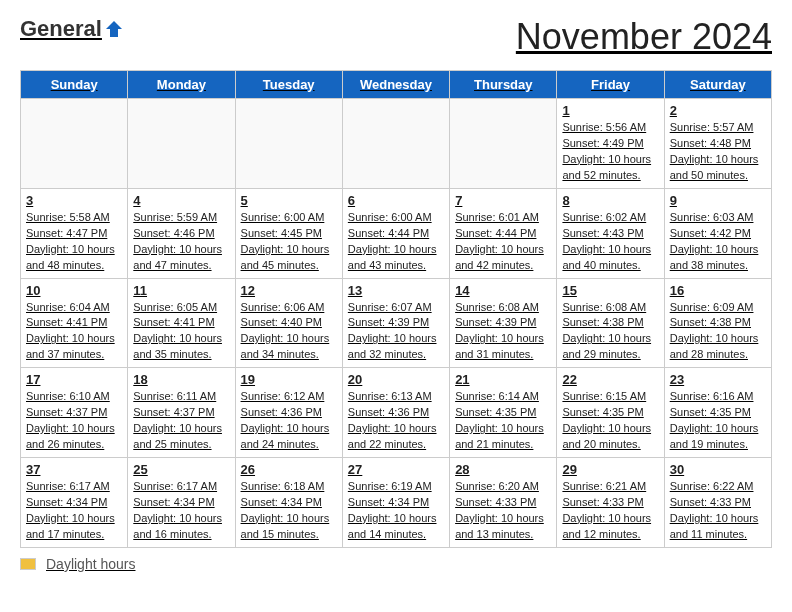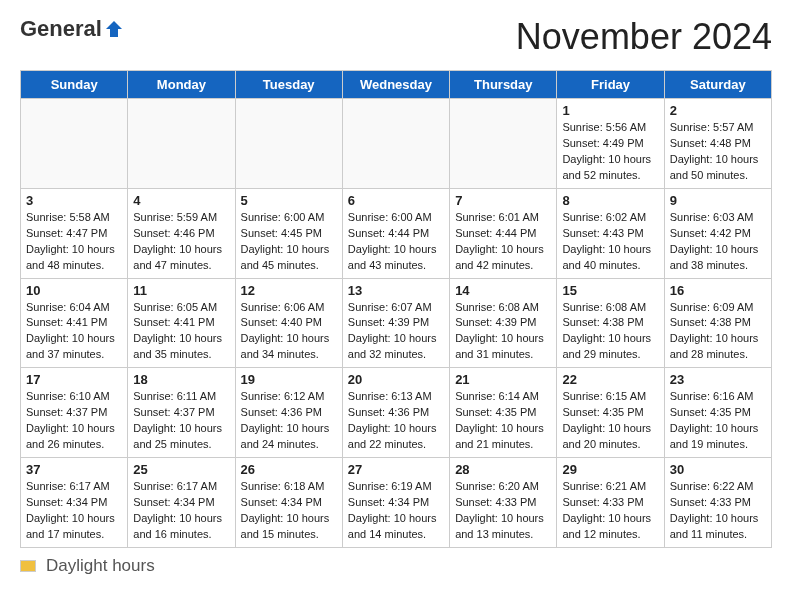--- a/index.html
+++ b/index.html
@@ -1,34 +1,34 @@
 <!DOCTYPE html>
 <html><head>
   <meta charset="utf-8">
   <style>
     * { box-sizing: border-box; margin: 0; padding: 0; }
     body { font-family: Arial, sans-serif; background: #fff; width: 792px; min-height: 612px; }
-    .page { width: 792px; padding: 16px 20px 20px 20px; }
+    .page { width: 792px; padding: 16px 20px 20px 20px; text-decoration: underline; }
     .header { display: flex; justify-content: space-between; align-items: flex-start; margin-bottom: 12px; }
     .logo { display: flex; flex-direction: column; }
     .logo-text { font-size: 22px; font-weight: bold; color: #1a1a1a; display: flex; align-items: center; }
     .logo-general { color: #333; }
     .logo-blue { color: #1565c0; }
     .logo-icon { width: 20px; height: 20px; margin-left: 2px; }
     .title-block { text-align: right; }
     .month-title { font-size: 36px; font-weight: normal; color: #222; }
     .location { font-size: 16px; color: #444; margin-top: 2px; }
     .calendar { width: 100%; border-collapse: collapse; }
     .calendar th { background: #1565c0; color: #fff; padding: 6px 4px; font-size: 13px; border: 1px solid #ccc; }
     .calendar td { border: 1px solid #ccc; vertical-align: top; padding: 4px 5px; width: calc(100%/7); font-size: 10.5px; color: #222; background: #fff; height: 80px; }
     .calendar td.empty { background: #f9f9f9; }
     .calendar tr:nth-child(odd) td:not(.empty) { background: #fff; }
     .day-num { font-size: 13px; font-weight: bold; display: block; margin-bottom: 2px; }
     .day-info { font-size: 11px; line-height: 1.45; color: #222; }
-    .footer { display: flex; align-items: center; gap: 10px; margin-top: 8px; font-size: 17px; color: #555; }
+    .footer { display: flex; align-items: center; gap: 10px; margin-top: 8px; font-size: 14px; color: #555; }
     .legend-box { width: 16px; height: 12px; background: #f0c040; display: inline-block; border: 1px solid #ccc; }
   </style>
 </head>
 <body>
 
 <div class="page">
   <div class="header">
     <div class="logo">
       <div class="logo-text">
         <span class="logo-general">General</span>

